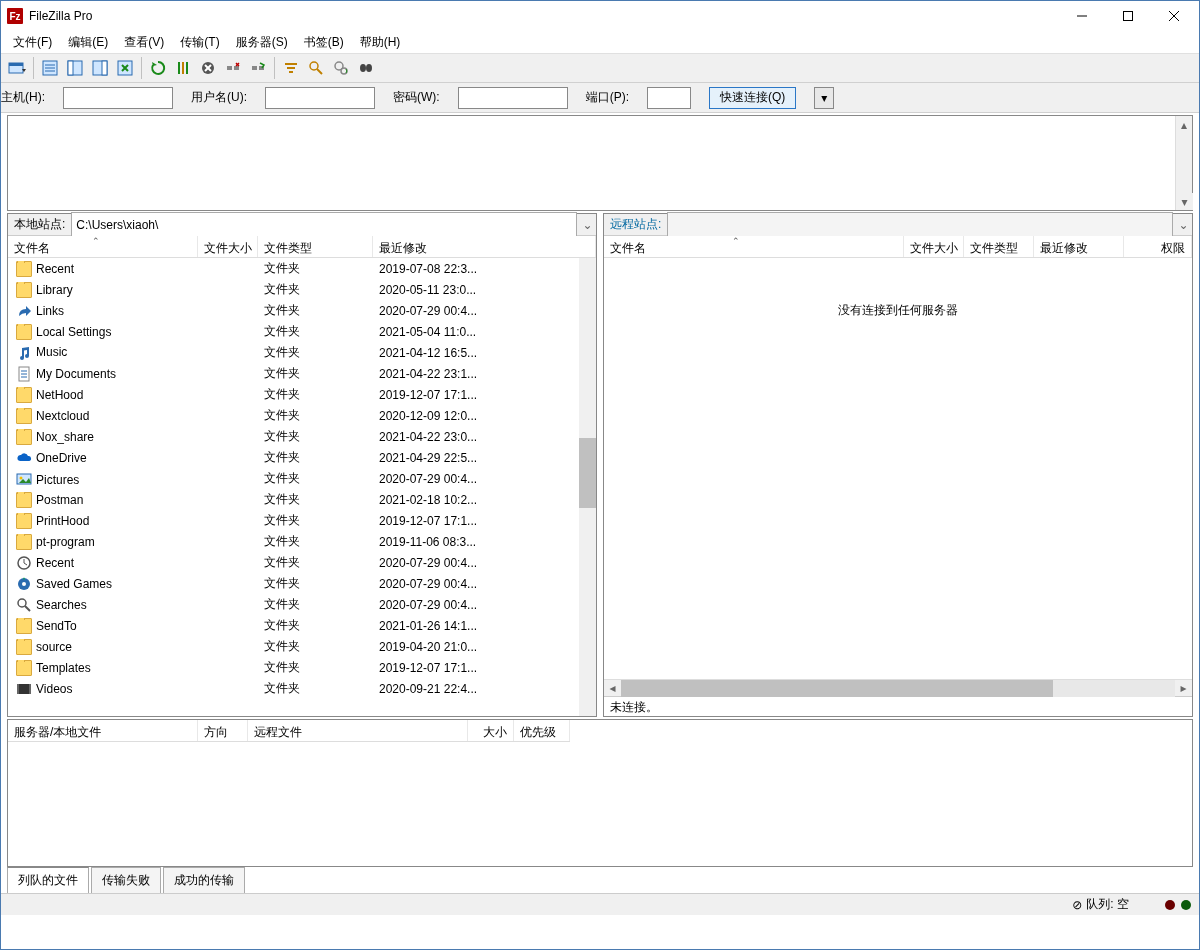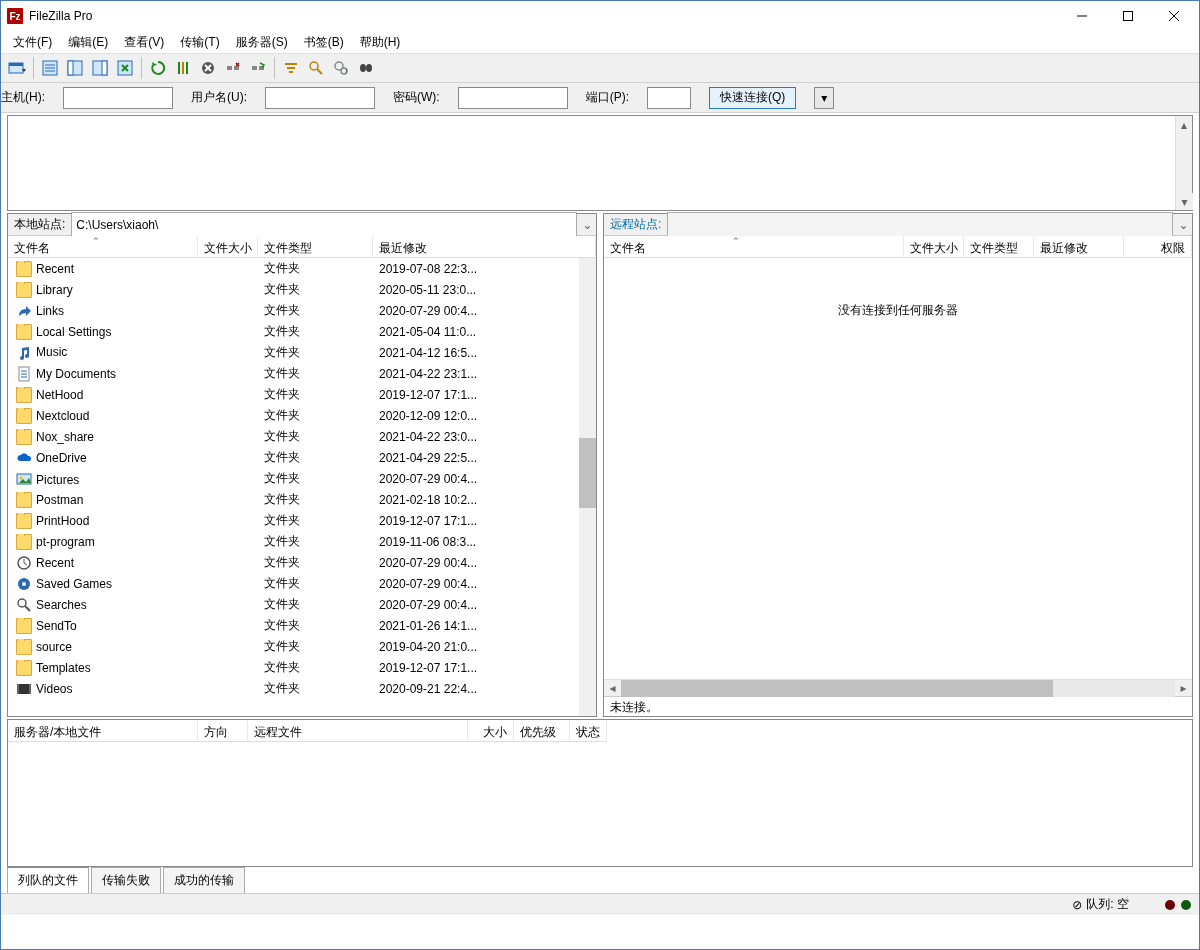--- a/index.html
+++ b/index.html
@@ -503,21 +503,20 @@
   </div>
 </div>
 
 <div class="queue">
   <div class="headrow">
     <div class="hcell" style="width:190px">服务器/本地文件</div>
     <div class="hcell" style="width:50px">方向</div>
     <div class="hcell" style="width:220px">远程文件</div>
     <div class="hcell" style="width:46px;text-align:right">大小</div>
     <div class="hcell" style="width:56px">优先级</div>
-    <div class="hcell" style="flex:1">状态</div>
   </div>
   <div style="flex:1"></div>
 </div>
 
 <div class="tabs">
   <div class="tab active">列队的文件</div>
   <div class="tab">传输失败</div>
   <div class="tab">成功的传输</div>
 </div>
 

